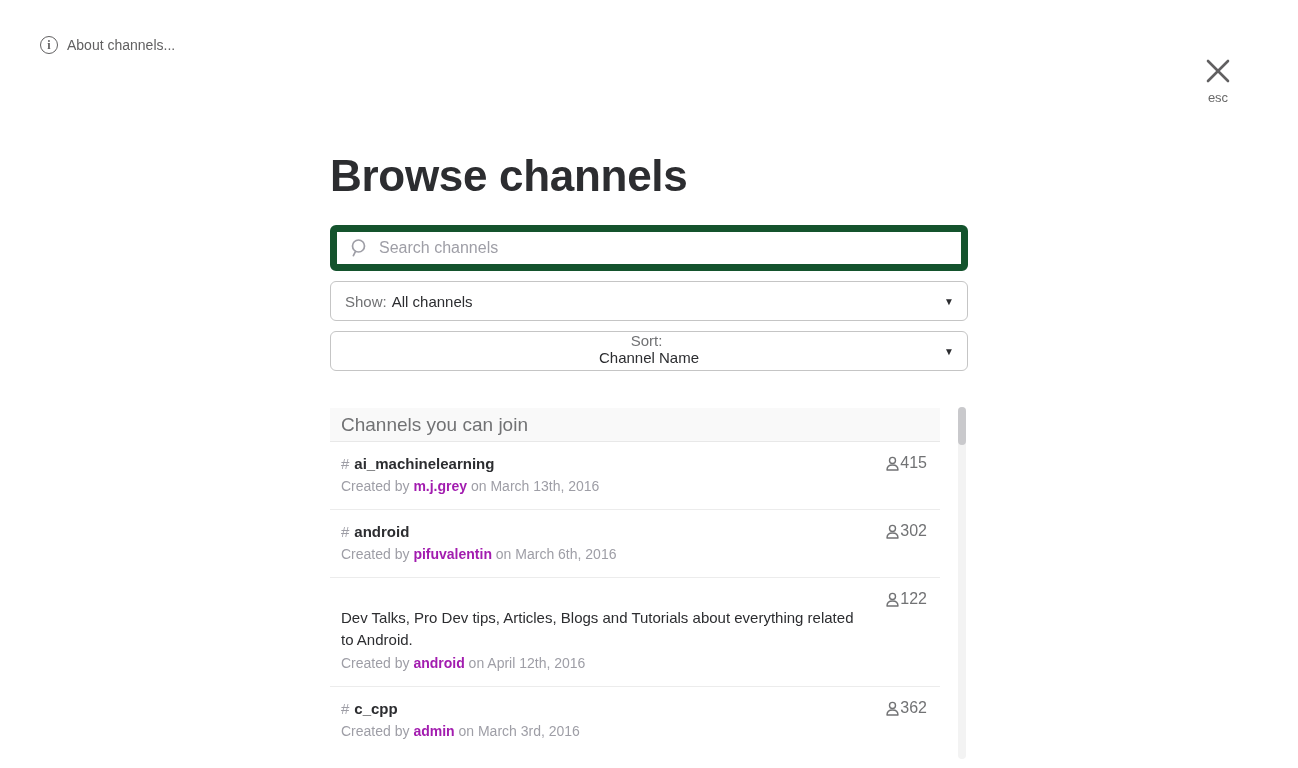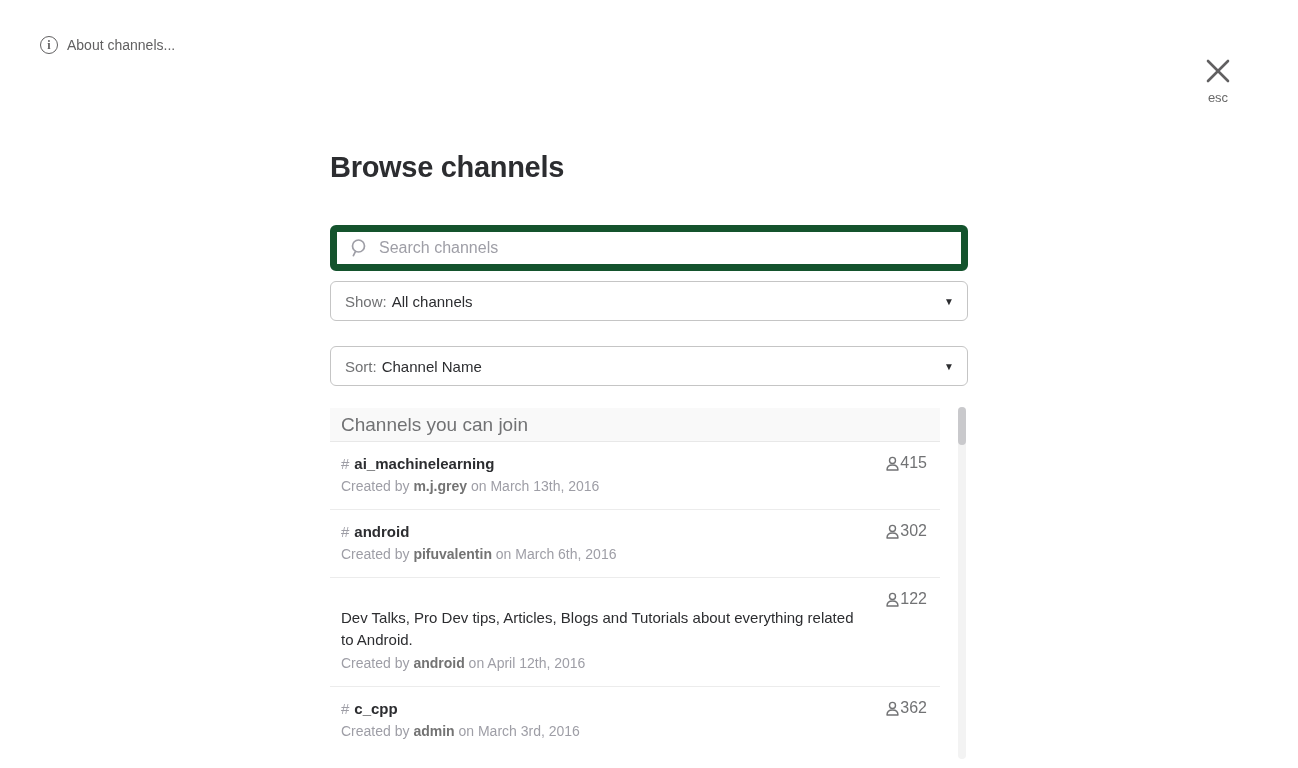--- a/index.html
+++ b/index.html
@@ -33,21 +33,21 @@
     position: absolute; left: 1192px; top: 58px; width: 52px;
     display: flex; flex-direction: column; align-items: center;
     cursor: pointer;
   }
   .close-x { width: 26px; height: 26px; display: block; }
   .esc-label { margin-top: 6px; font-size: 13px; color: #696969; }
 
   
   .page-title {
     position: absolute; left: 330px; top: 151px;
-    font-size: 29px; font-weight: 900; letter-spacing: -0.3px;
+    font-size: 44px; font-weight: 900; letter-spacing: -0.3px;
     color: #2c2d30;
   }
 
   
   .search-box {
     position: absolute; left: 330px; top: 225px;
     width: 638px; height: 40px;
     border: 7px solid #14532d; border-radius: 6px;
     display: flex; align-items: center;
     padding: 16px 12px;
@@ -73,21 +73,21 @@
     cursor: pointer;
   }
   .select .sel-label { color: #717274; margin-right: 5px; }
   .select .sel-value { color: #2c2d30; font-weight: 500; }
   .caret {
     position: absolute; right: 13px; top: 50%;
     transform: translateY(-50%);
     font-size: 10px; color: #2c2d30;
   }
   #show-select { top: 281px; }
-  #sort-select { top: 346px; }
+  #sort-select { top: 331px; flex-direction: column; }
 
   
   .channel-list {
     position: absolute; left: 330px; top: 408px; width: 610px;
   }
   .list-header {
     height: 34px; background: #f9f9f9;
     border-bottom: 1px solid #e8e8e8;
     display: flex; align-items: center;
     padding-left: 11px;
@@ -103,21 +103,21 @@
   .row-name-line { font-size: 15px; line-height: 20px; }
   .hash { color: #9e9ea6; font-weight: 400; margin-right: 5px; }
   .chan-name { font-weight: 700; color: #2c2d30; }
   .row-desc {
     font-size: 15px; line-height: 22px; color: #2c2d30;
     margin-top: 17px; max-width: 520px;
   }
   .row-created {
     font-size: 14px; line-height: 19px; color: #9e9ea6; margin-top: 3px;
   }
-  .row-created .creator { font-weight: 700; color: #737373; }
+  .row-created .creator { font-weight: 700; color: #a21caf; }
   .member-count {
     position: absolute; right: 13px; top: 12px;
     display: flex; align-items: center; 
     color: #717274; font-size: 16px;
   }
   .person-icon { width: 15px; height: 15px; display: block; }
 
   
   .scroll-track {
     position: absolute; left: 958px; top: 407px;

